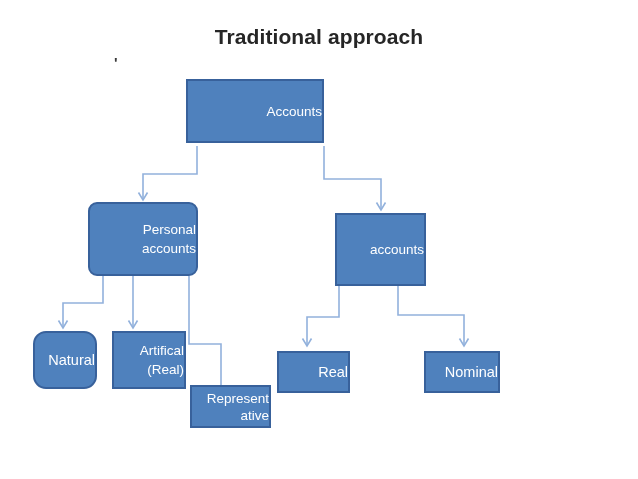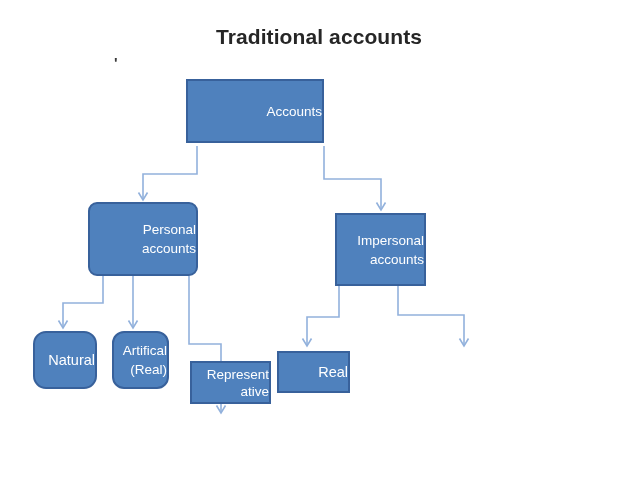--- a/index.html
+++ b/index.html
@@ -19,34 +19,34 @@
   .connector-layer { position:absolute; left:0; top:0; width:638px; height:479px; }
   .connector-layer path { fill:none; stroke:var(--connector,#92b1dc); stroke-width:1.6px; }
   .node {
     position:absolute; box-sizing:border-box;
     background:var(--node-fill,#4f81bd);
     border:2px solid var(--node-border,#38619b);
     color:var(--node-text,#ffffff);
     display:flex; flex-direction:column; align-items:flex-end; justify-content:center;
     text-align:center; font-size:13.5px; line-height:19px;
   }
-  .node--tight { line-height:17px; }
+  .node--tight { line-height:17px;margin-top:24px; }
   .node--big { font-size:14.5px; }
   .node span { display:block; white-space:nowrap; }
   .footer-credit {
     position:absolute; top:447px; left:0; right:0; text-align:center;
     font-size:9.5px; color:var(--footer-text,#8e8e8e); letter-spacing:0.3px;
   }
 </style>
 </head>
 <body>
 
 <div class="stage" style="--node-fill: #4f81bd; --node-border: #38619b; --node-text: #ffffff; --connector: #92b1dc; --title-text: #262626; --footer-text: #8e8e8e;">
 
-  <div class="slide-title">Traditional accounts</div>
+  <div class="slide-title">Traditional approach</div>
   <div class="stray-mark">'</div>
 
   <svg class="connector-layer" width="638" height="479" viewBox="0 0 638 479" xmlns="http://www.w3.org/2000/svg">
     <defs>
       <marker id="arrowhead" markerUnits="userSpaceOnUse" markerWidth="12" markerHeight="12" viewBox="0 0 12 12" refX="10" refY="6" orient="auto">
         <path d="M2.5,1.5 L10,6 L2.5,10.5" fill="none" stroke="#92b1dc" stroke-width="1.6"></path>
       </marker>
     </defs>
     <path d="M197,146 V174 H143 V200" marker-end="url(#arrowhead)"></path>
     <path d="M324,146 V179 H381 V210" marker-end="url(#arrowhead)"></path>
@@ -60,37 +60,39 @@
   <div class="node" style="left:186px; top:79px; width:138px; height:64px;">
     <span>Accounts</span>
   </div>
 
   <div class="node" style="left:88px; top:202px; width:110px; height:74px;border-radius:9px;">
     <span>Personal</span>
     <span>accounts</span>
   </div>
 
   <div class="node" style="left:335px; top:213px; width:91px; height:73px;">
-    <span>Impersonal</span>
     <span>accounts</span>
   </div>
 
   <div class="node node--big" style="left:33px; top:331px; width:64px; height:58px;border-radius:13px;">
     <span>Natural</span>
   </div>
 
-  <div class="node" style="left:112px; top:331px; width:57px; height:58px;border-radius:12px;">
+  <div class="node" style="left:112px; top:331px; width:74px; height:58px;">
     <span>Artifical</span>
     <span>(Real)</span>
   </div>
 
   <div class="node node--tight" style="left:190px; top:361px; width:81px; height:43px;">
     <span>Represent</span>
     <span>ative</span>
   </div>
 
   <div class="node node--big" style="left:277px; top:351px; width:73px; height:42px;">
     <span>Real</span>
   </div>
 
+  <div class="node node--big" style="left:424px; top:351px; width:76px; height:42px;">
+    <span>Nominal</span>
+  </div>
 
 
 </div>
 
 </body></html>

